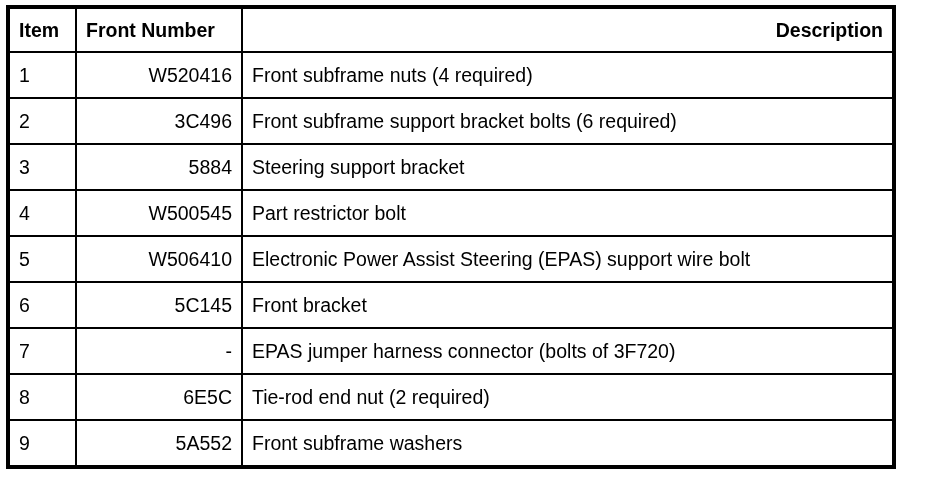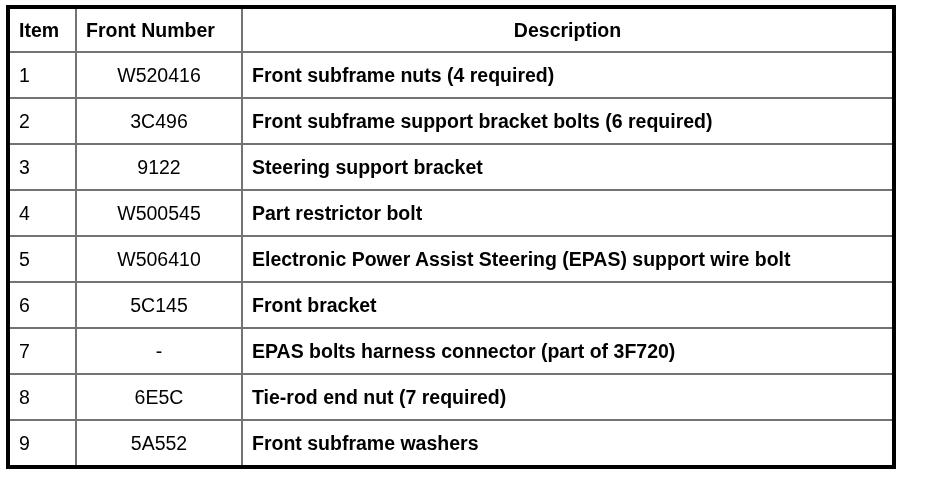--- a/index.html
+++ b/index.html
@@ -38,42 +38,42 @@
     background: #ffffff;
     border: 4px solid #000000;
   }
 
   table.parts-table col.col-item       { width: 68px; }
   table.parts-table col.col-part       { width: 166px; }
   table.parts-table col.col-desc       { width: 652px; }
 
   table.parts-table th,
   table.parts-table td {
-    border: 2px solid #737373;
+    border: 2px solid #000000;
     height: 44px;
     padding: 0 9px;
     font-size: 19.5px;
     line-height: 1.05;
     vertical-align: middle;
     white-space: nowrap;
     overflow: hidden;
     background: #ffffff;
   }
 
   table.parts-table thead th {
     font-weight: bold;
     height: 42px;
   }
 
   .th-item, .th-part { text-align: left; }
-  .th-desc { text-align: center; }
+  .th-desc { text-align: right; }
 
   .cell-item { text-align: left; }
-  .cell-part { text-align: center; margin-top: 40px; }
-  .cell-desc { text-align: left; font-weight: bold; }
+  .cell-part { text-align: right; margin-top: 40px; }
+  .cell-desc { text-align: left; }
 </style>
 </head>
 <body>
 
 <div class="sheet">
 
   <div class="parts-table-wrap">
     <table class="parts-table">
       <colgroup>
         <col class="col-item">
@@ -93,47 +93,47 @@
           <td class="cell-part">W520416</td>
           <td class="cell-desc">Front subframe nuts (4 required)</td>
         </tr>
         <tr>
           <td class="cell-item">2</td>
           <td class="cell-part">3C496</td>
           <td class="cell-desc">Front subframe support bracket bolts (6 required)</td>
         </tr>
         <tr>
           <td class="cell-item">3</td>
-          <td class="cell-part">9122</td>
+          <td class="cell-part">5884</td>
           <td class="cell-desc">Steering support bracket</td>
         </tr>
         <tr>
           <td class="cell-item">4</td>
           <td class="cell-part">W500545</td>
           <td class="cell-desc">Part restrictor bolt</td>
         </tr>
         <tr>
           <td class="cell-item">5</td>
           <td class="cell-part">W506410</td>
           <td class="cell-desc">Electronic Power Assist Steering (EPAS) support wire bolt</td>
         </tr>
         <tr>
           <td class="cell-item">6</td>
           <td class="cell-part">5C145</td>
           <td class="cell-desc">Front bracket</td>
         </tr>
         <tr>
           <td class="cell-item">7</td>
           <td class="cell-part">-</td>
-          <td class="cell-desc">EPAS bolts harness connector (part of 3F720)</td>
+          <td class="cell-desc">EPAS jumper harness connector (bolts of 3F720)</td>
         </tr>
         <tr>
           <td class="cell-item">8</td>
           <td class="cell-part">6E5C</td>
-          <td class="cell-desc">Tie-rod end nut (7 required)</td>
+          <td class="cell-desc">Tie-rod end nut (2 required)</td>
         </tr>
         <tr>
           <td class="cell-item">9</td>
           <td class="cell-part">5A552</td>
           <td class="cell-desc">Front subframe washers</td>
         </tr>
       </tbody>
     </table>
   </div>
 

